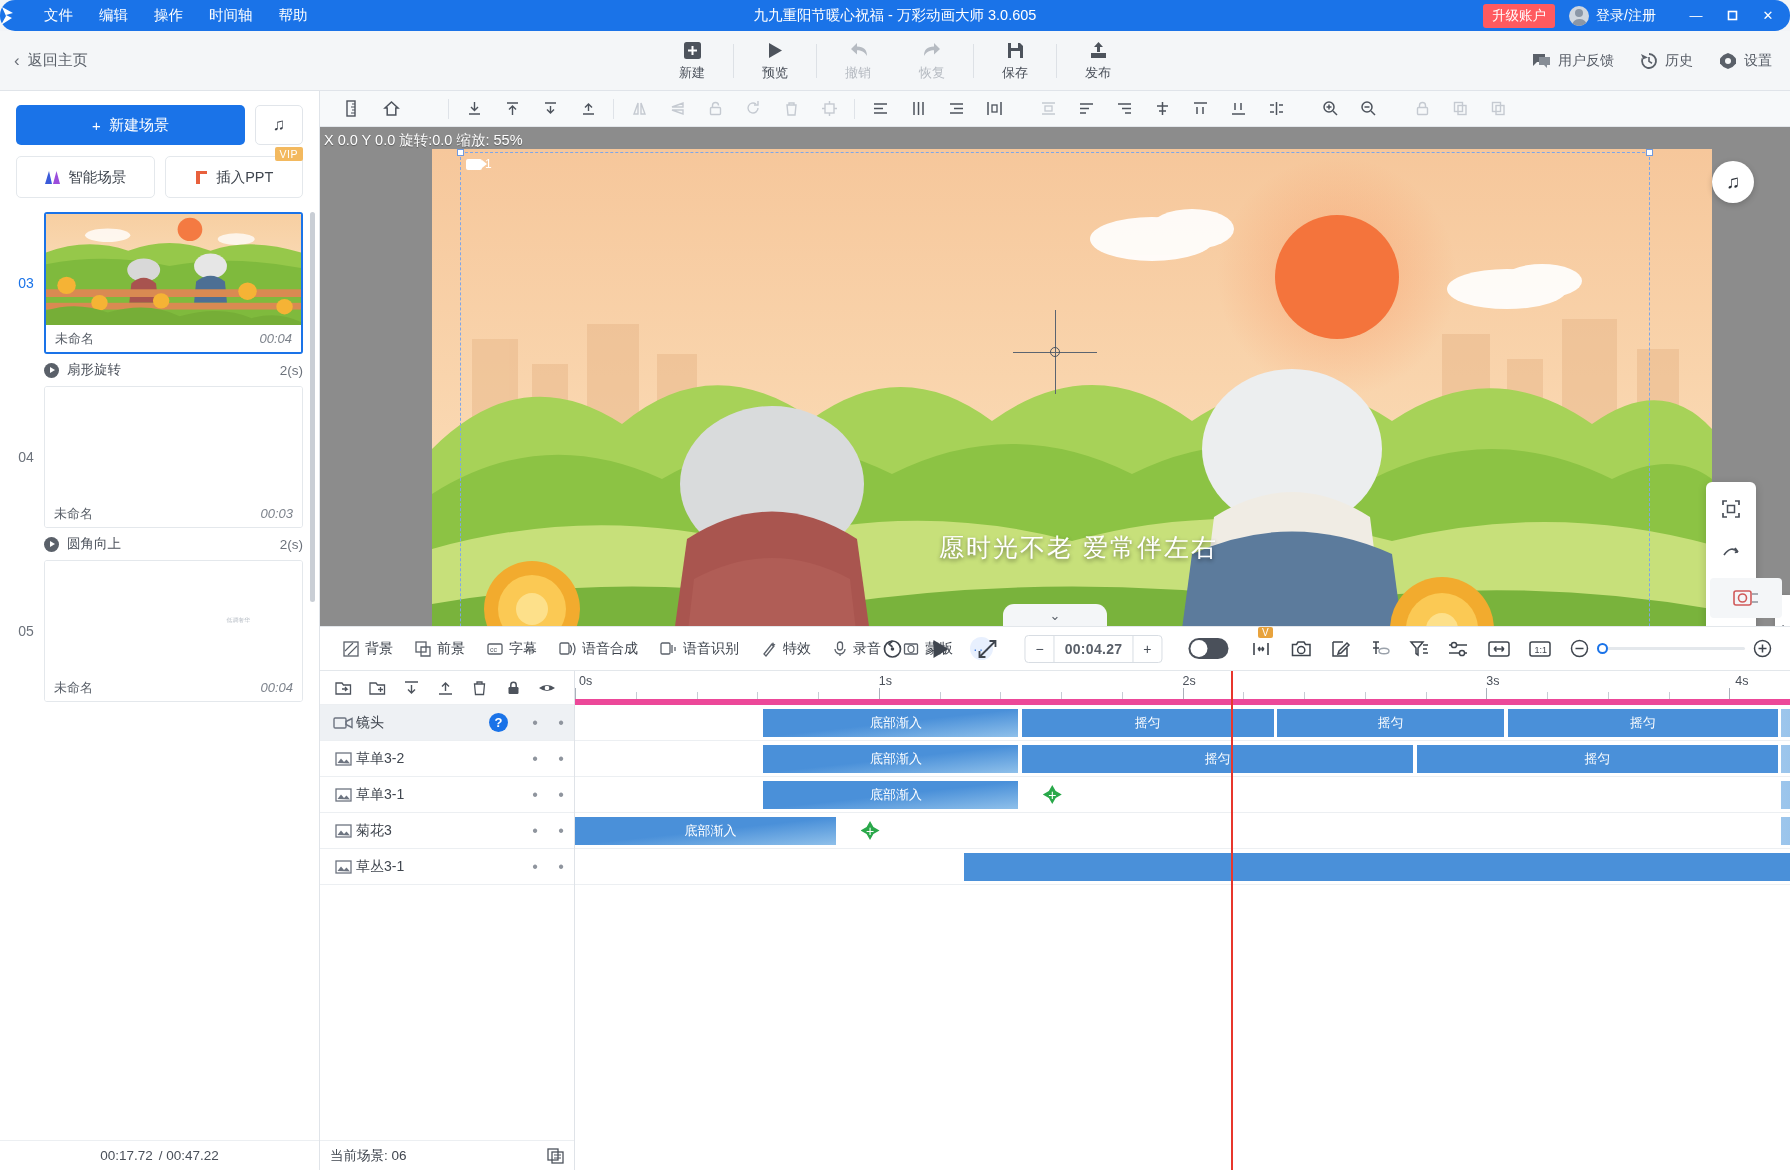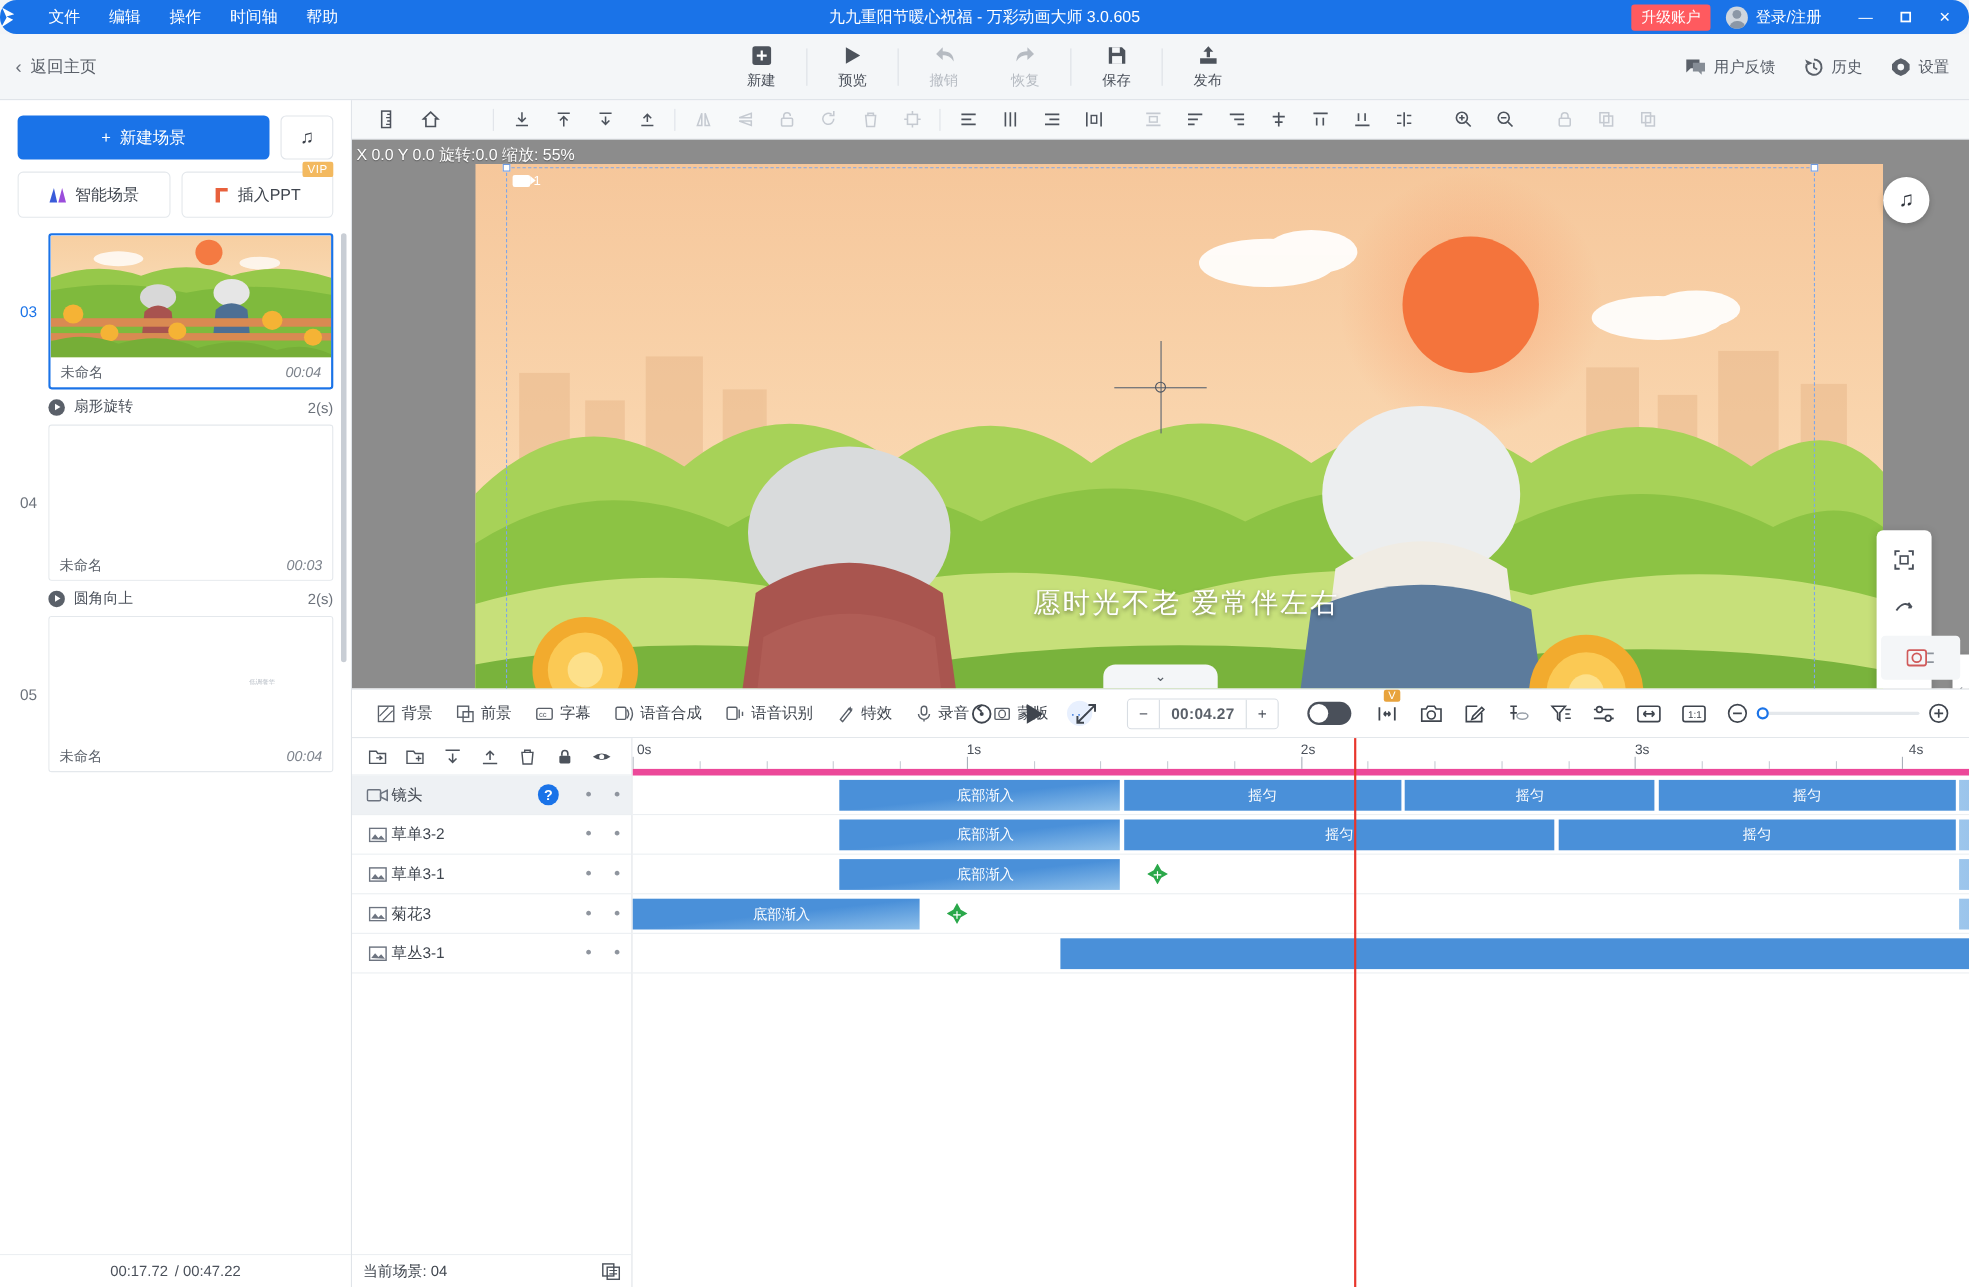--- a/index.html
+++ b/index.html
@@ -1099,21 +1099,21 @@
                     <path d="M2.5 11 L6 6.5 L9 10 L11.5 7.5 L15 11.5z" fill="#6d7480"></path>
                   </svg>
               </span>
               <span class="tname">草丛3-1</span>
               <span class="dot">•</span>
               <span class="dot">•</span>
             </div>
           </div>
 
           <div class="tl-foot">
-            <span>当前场景: 04</span>
+            <span>当前场景: 06</span>
             <span class="copyic">
               <svg width="17" height="16" viewBox="0 0 17 16">
                   <rect x="1" y="1" width="10" height="11" fill="none" stroke="#4d535c" stroke-width="1.3"></rect>
                   <rect x="5" y="4" width="11" height="11" fill="none" stroke="#4d535c" stroke-width="1.3"></rect>
                   <path d="M7 7 h7 M7 10 h7" stroke="#4d535c" stroke-width="1.1"></path>
                 </svg>
             </span>
           </div>
         </div>
 

